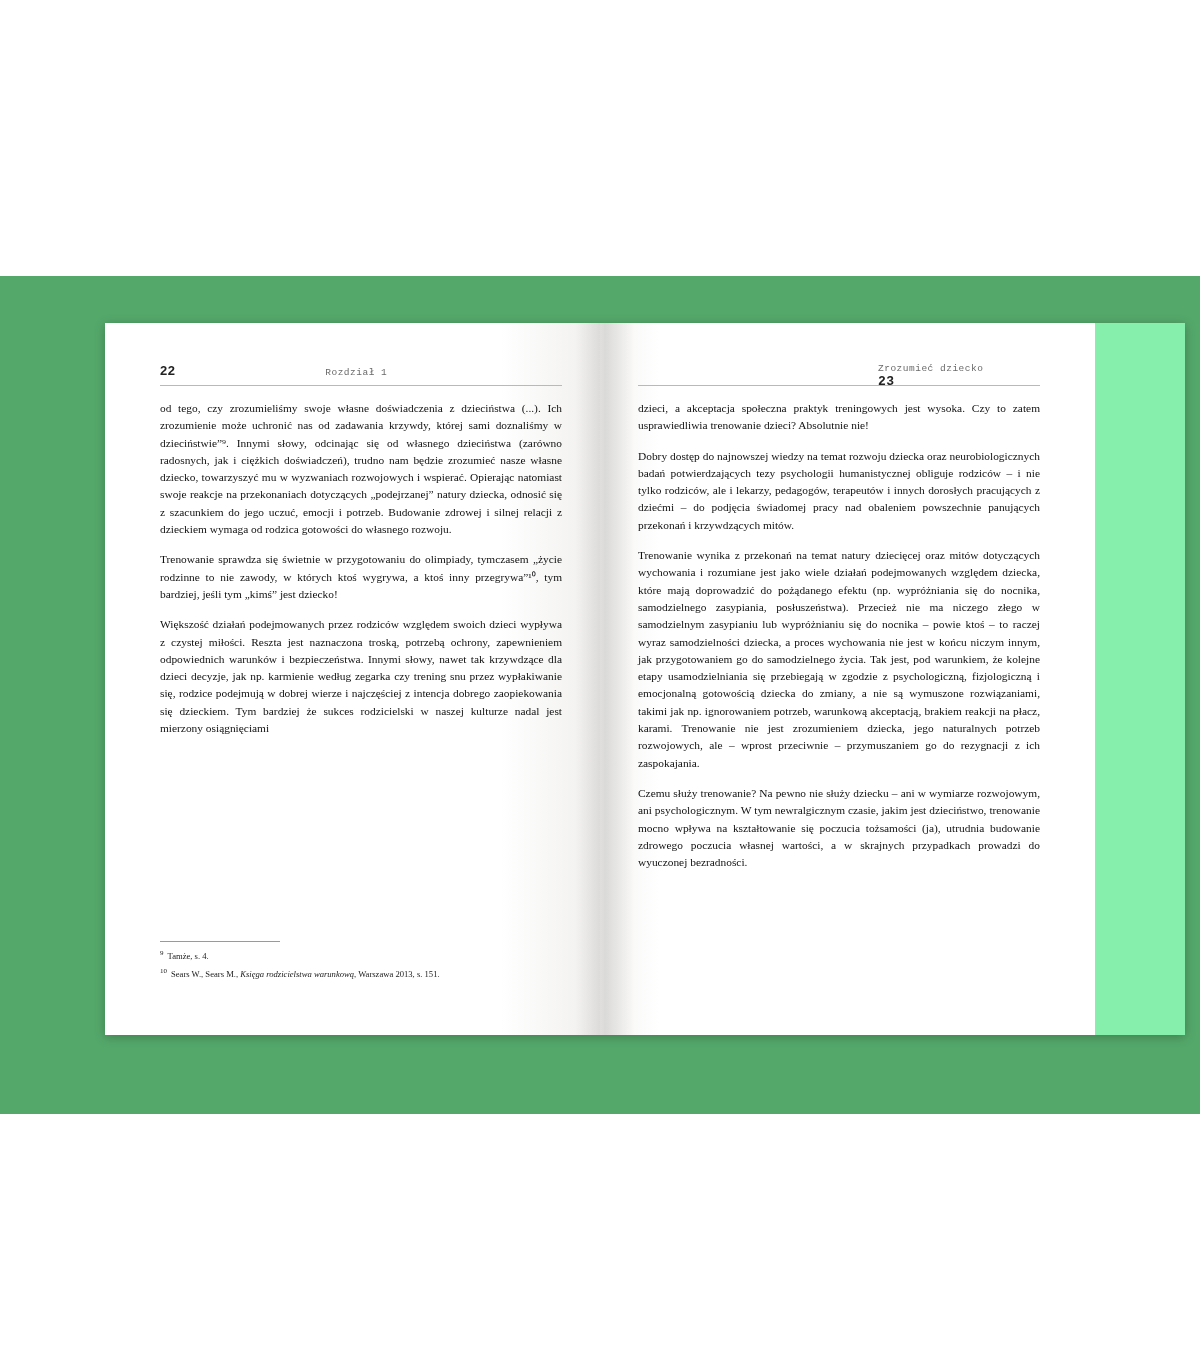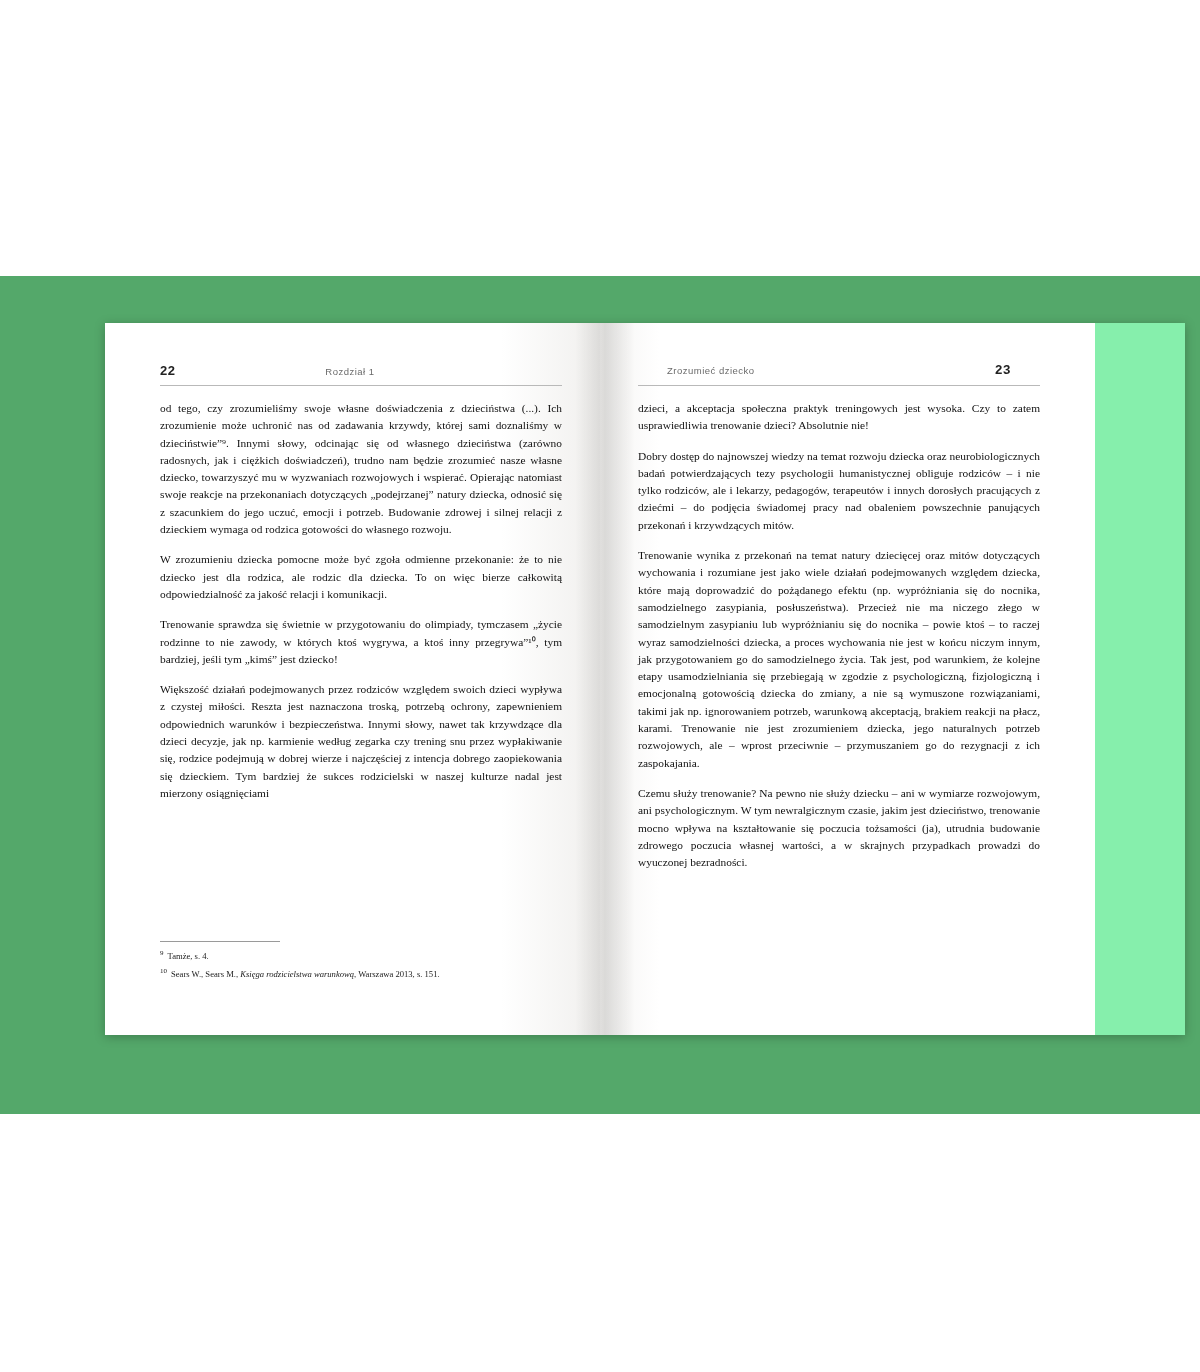--- a/index.html
+++ b/index.html
@@ -61,29 +61,29 @@
   .running-head {
     display: flex;
     align-items: baseline;
     font-size: 10.5px;
     color: #4d4d4d;
     letter-spacing: 0.4px;
     margin-bottom: 6px;
     height: 16px;
   }
   .running-head.left { justify-content: flex-start; }
-  .running-head.right { justify-content: center; }
+  .running-head.right { justify-content: space-between; flex-direction: column; }
   .folio {
     font-family: "Liberation Sans", sans-serif;
     font-weight: bold;
     font-size: 13px;
     color: #222;
   }
   .rh-title {
-    font-family: Liberation Sans, sans-serif;
+    font-family: Liberation Mono, monospace;
     font-size: 9.5px;
     color: #6a6a6a;
     letter-spacing: 0.5px;
   }
   .rh-left .folio { margin-right: 0; }
   .rh-left .rh-title { margin-left: 150px; }
   .rh-right .rh-title { margin-right: 0; }
   .rh-right .folio { margin-left: 240px; font-family: Liberation Mono, monospace; }
   hr.rule {
     border: none;
@@ -155,21 +155,20 @@
 <div class="spread">
 
   <div class="page page-left">
     <div class="running-head left rh-left">
       <span class="folio">22</span>
       <span class="rh-title">Rozdział 1</span>
     </div>
     <hr class="rule">
 
     <p class="body">od tego, czy zrozumieliśmy swoje własne doświadczenia z dzieciństwa (...). Ich zrozumienie może uchronić nas od zadawania krzywdy, której sami doznaliśmy w dzieciństwie”⁹. Innymi słowy, odcinając się od własnego dzieciństwa (zarówno radosnych, jak i ciężkich doświadczeń), trudno nam będzie zrozumieć nasze własne dziecko, towarzyszyć mu w wyzwaniach rozwojowych i wspierać. Opierając natomiast swoje reakcje na przekonaniach dotyczących „podejrzanej” natury dziecka, odnosić się z szacunkiem do jego uczuć, emocji i potrzeb. Budowanie zdrowej i silnej relacji z dzieckiem wymaga od rodzica gotowości do własnego rozwoju.</p>
-    <p class="body">W zrozumieniu dziecka pomocne może być zgoła odmienne przekonanie: że to nie dziecko jest dla rodzica, ale rodzic dla dziecka. To on więc bierze całkowitą odpowiedzialność za jakość relacji i komunikacji.</p>
 
 
     <p class="body">Trenowanie sprawdza się świetnie w przygotowaniu do olimpiady, tymczasem „życie rodzinne to nie zawody, w których ktoś wygrywa, a ktoś inny przegrywa”¹⁰, tym bardziej, jeśli tym „kimś” jest dziecko!</p>
     <p class="body">Większość działań podejmowanych przez rodziców względem swoich dzieci wypływa z czystej miłości. Reszta jest naznaczona troską, potrzebą ochrony, zapewnieniem odpowiednich warunków i bezpieczeństwa. Innymi słowy, nawet tak krzywdzące dla dzieci decyzje, jak np. karmienie według zegarka czy trening snu przez wypłakiwanie się, rodzice podejmują w dobrej wierze i najczęściej z intencja dobrego zaopiekowania się dzieckiem. Tym bardziej że sukces rodzicielski w naszej kulturze nadal jest mierzony osiągnięciami</p>
 
     <div class="footnotes">
       <hr>
       <p class="fn">
         <sup>9</sup><span>Tamże, s. 4.</span>
       </p>

